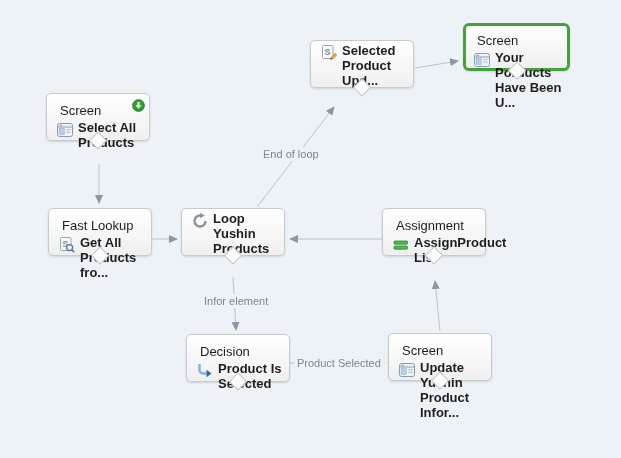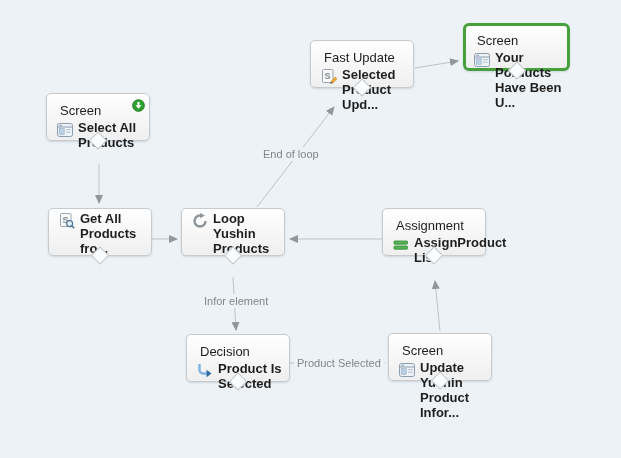--- a/index.html
+++ b/index.html
@@ -70,20 +70,21 @@
       <svg width="13" height="13" viewBox="0 0 14 14">
         <circle cx="7" cy="7" r="6.3" fill="#2fa12f" stroke="#237a23"></circle>
         <path d="M7 3.2 V7.2" stroke="#ffffff" stroke-width="2.2"></path>
         <polygon points="3.8,6.8 10.2,6.8 7,10.6" fill="#ffffff"></polygon>
       </svg>
     </span>
     <div class="diamond"></div>
   </div>
 
   <div class="node" style="left:48px;top:208px">
+    <div class="node-title">Fast Lookup</div>
     <div class="node-body">
       <span class="node-icon">
         <svg width="16" height="16" viewBox="0 0 16 16">
           <rect x="1.5" y="0.5" width="10.5" height="13" rx="1.2" fill="#f7f9fa" stroke="#9aa4ad"></rect>
           <text x="3.4" y="9.6" font-size="9" font-weight="bold" fill="#7c8790" font-family="Liberation Sans,sans-serif">S</text>
           <circle cx="10.6" cy="10.6" r="3" fill="#e8f0f7" stroke="#4f7396" stroke-width="1.2"></circle>
           <line x1="12.8" y1="12.8" x2="15.2" y2="15.2" stroke="#4f7396" stroke-width="1.6"></line>
         </svg>
       </span>
       <span class="node-text">Get All
@@ -100,21 +101,20 @@
           <polygon points="8,0 13,2.5 8,5.2" fill="#8d9499"></polygon>
         </svg>
       </span>
       <span class="node-text">Loop Yushin
 Products</span>
     </div>
     <div class="diamond"></div>
   </div>
 
   <div class="node" style="left:310px;top:40px">
-    <div class="node-title">Fast Update</div>
     <div class="node-body">
       <span class="node-icon">
         <svg width="16" height="16" viewBox="0 0 16 16">
           <rect x="1.5" y="0.5" width="10.5" height="13" rx="1.2" fill="#f7f9fa" stroke="#9aa4ad"></rect>
           <text x="3.4" y="9.6" font-size="9" font-weight="bold" fill="#7c8790" font-family="Liberation Sans,sans-serif">S</text>
           <g transform="rotate(45 12 12)">
             <rect x="10.9" y="7.6" width="2.4" height="6" fill="#f0a830" stroke="#b97f1e" stroke-width="0.5"></rect>
             <polygon points="10.9,13.8 13.3,13.8 12.1,15.9" fill="#5b4a32"></polygon>
           </g>
         </svg>

